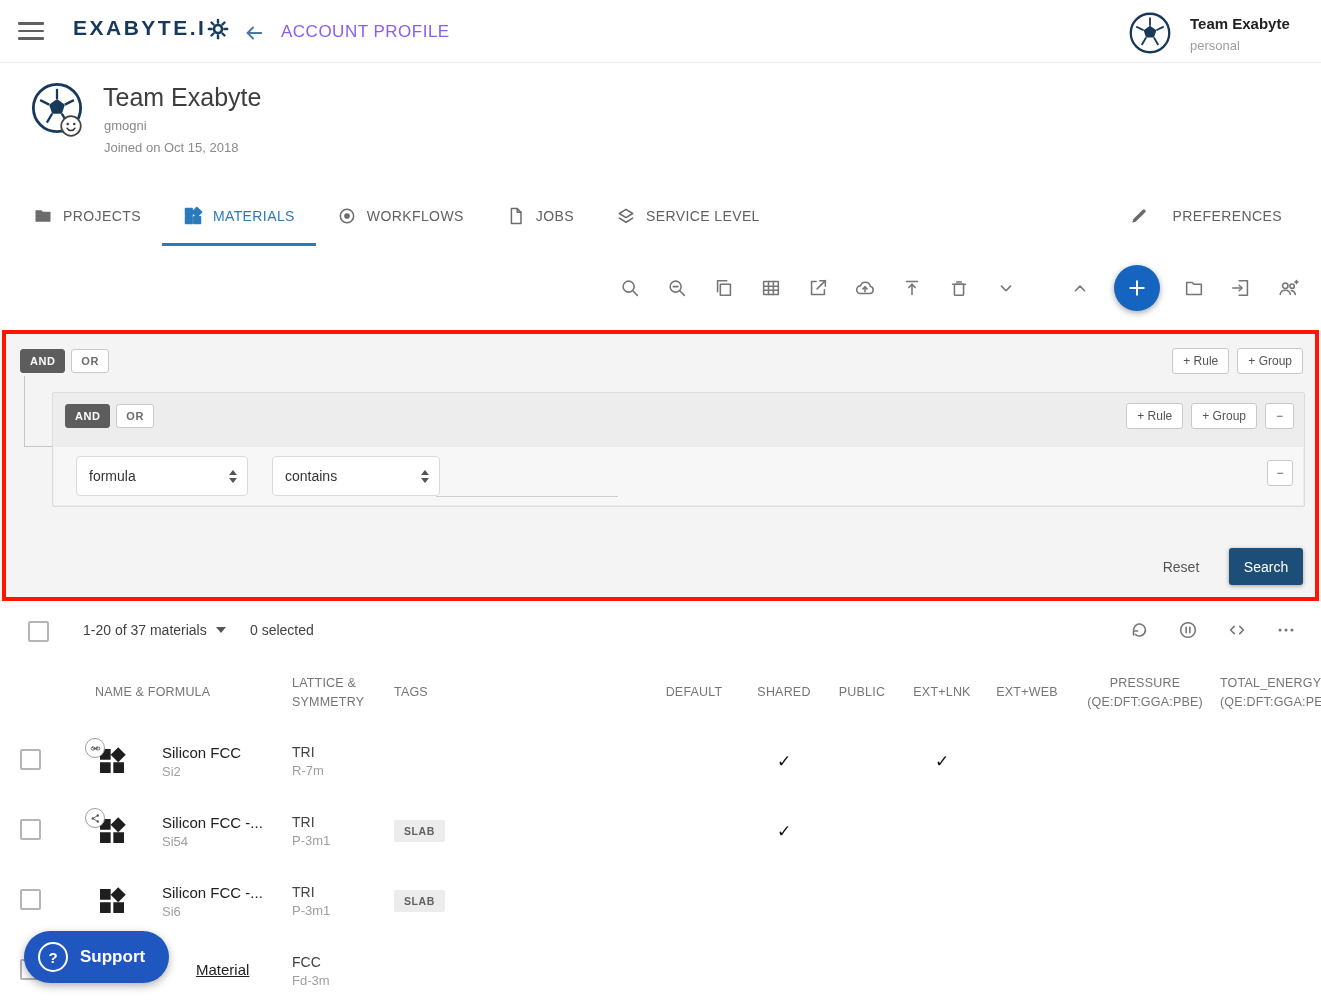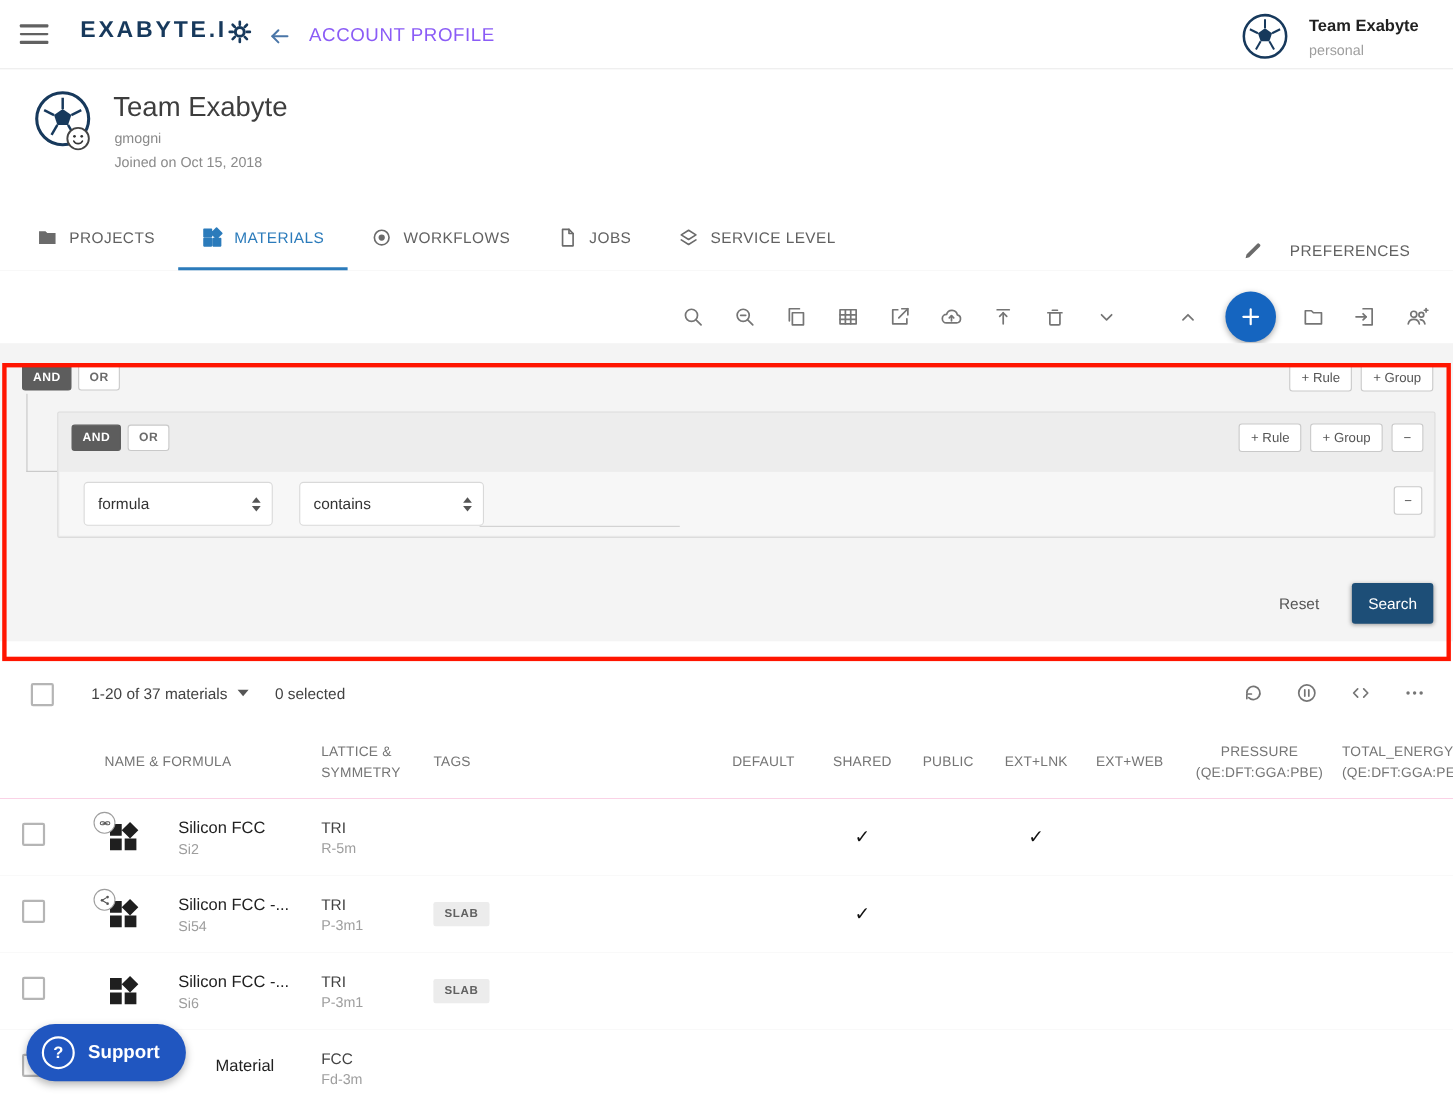--- a/index.html
+++ b/index.html
@@ -32,30 +32,30 @@
   
   .tabs{top:185px;left:0;right:0;height:61px;border-bottom:1px solid #e3e3e3;display:flex;align-items:stretch;padding-left:12px;}
   .tab{display:flex;align-items:center;gap:10px;padding:0 21px;font-size:14px;font-weight:500;
        color:#616161;letter-spacing:.4px;cursor:pointer;white-space:nowrap;}
   .tab svg{width:20px;height:20px;}
   .tab svg *{stroke:#6b6b6b;stroke-width:1.8;fill:none;stroke-linecap:round;stroke-linejoin:round;}
   .tab svg .f{fill:#6b6b6b;stroke:none;}
   .tab.active{color:#2b7bbb;box-shadow:inset 0 -3px 0 #2b7bbb;}
   .tab.active svg .f{fill:#2b7bbb;}
   .tab.active svg *{stroke:#2b7bbb;}
-  .tab.prefs{position:absolute;right:18px;top:12px;height:61px;gap:24px;}
+  .tab.prefs{position:absolute;right:18px;top:0;height:61px;gap:24px;}
   
   .toolbar{top:246px;left:0;right:0;height:84px;background:#fff;display:flex;align-items:center;justify-content:flex-end;padding-right:20px;gap:21px;}
   .tool-sep{width:6px;}
   .add-btn{width:46px;height:46px;border-radius:50%;background:#1565c0;box-shadow:0 2px 6px rgba(0,0,0,.35);
            display:flex;align-items:center;justify-content:center;cursor:pointer;}
   .add-btn svg{width:20px;height:20px;}
   .add-btn svg *{stroke:#fff;stroke-width:2.4;stroke-linecap:round;}
   
-  .filter{top:312px;left:0;right:0;height:271px;background:#f4f4f4;}
+  .filter{top:330px;left:0;right:0;height:271px;background:#f4f4f4;}
   .qb-toggle{height:24px;padding:0 9px;font-size:11px;font-weight:700;letter-spacing:.5px;border:1px solid #c9c9c9;
              background:#fff;color:#6b6b6b;border-radius:3px;cursor:pointer;font-family:inherit;}
   .qb-toggle.sel{background:#5d5d5d;border-color:#5d5d5d;color:#fff;}
   .qb-btn{height:26px;padding:0 10px;background:#fff;border:1px solid #c9c9c9;border-radius:3px;font-size:12px;
           color:#555;cursor:pointer;font-family:inherit;}
   .qb-top-left{left:20px;top:19px;display:flex;gap:6px;}
   .qb-top-right{right:18px;top:18px;display:flex;gap:8px;}
   .qb-group{left:52px;right:16px;top:62px;height:113px;background:#ededed;border:1px solid #dcdcdc;border-radius:2px;}
   .qb-g-left{left:12px;top:11px;display:flex;gap:6px;}
   .qb-g-right{right:10px;top:10px;display:flex;gap:8px;}
@@ -105,21 +105,21 @@
   .badge svg *{stroke:#555;stroke-width:2;fill:none;stroke-linecap:round;}
   .badge svg .f{fill:#555;stroke:none;}
   .rname{font-size:15px;color:#212121;}
   .rformula{font-size:13px;color:#9e9e9e;margin-top:3px;}
   .rlat{font-size:14px;color:#424242;}
   .rsym{font-size:13px;color:#9e9e9e;margin-top:3px;}
   .chip{display:inline-block;background:#ececec;border-radius:2px;padding:5px 10px;font-size:10.5px;font-weight:700;
         color:#616161;letter-spacing:.6px;}
   .cc{text-align:center;}
   .chk{font-size:17px;font-weight:700;color:#111;}
-  .indent{padding-left:34px;}
+  .indent{padding-left:34px;text-decoration:underline;}
   
   .support{left:24px;top:931px;height:52px;border-radius:26px;background:#2056c0;display:flex;align-items:center;
            gap:12px;padding:0 24px 0 14px;cursor:pointer;z-index:70;box-shadow:0 3px 8px rgba(0,0,0,.3);}
   .support .qcircle{width:26px;height:26px;border-radius:50%;border:2px solid #fff;color:#fff;font-size:15px;font-weight:700;
            display:flex;align-items:center;justify-content:center;}
   .support .slabel{color:#fff;font-size:17px;font-weight:700;}
 </style>
 </head>
 <body>
 
@@ -453,21 +453,21 @@
             </svg>
         </span>
       </span>
     </div>
     <div>
       <div class="rname">Silicon FCC</div>
       <div class="rformula">Si2</div>
     </div>
     <div>
       <div class="rlat">TRI</div>
-      <div class="rsym">R-5m</div>
+      <div class="rsym">R-7m</div>
     </div>
     <div></div>
     <div class="cc chk"></div>
     <div class="cc chk">✓</div>
     <div class="cc chk"></div>
     <div class="cc chk">✓</div>
     <div class="cc chk"></div>
     <div></div>
       <div></div>
   </div>

